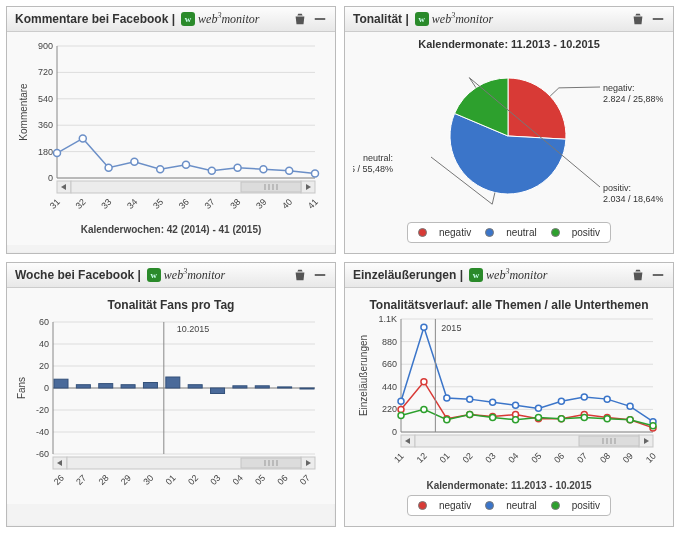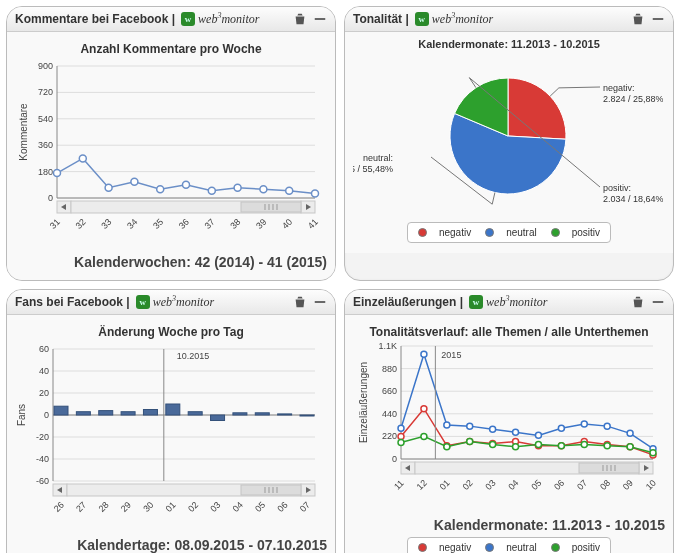--- a/index.html
+++ b/index.html
@@ -1,36 +1,36 @@
 <!DOCTYPE html>
 <html><head>
 <meta charset="utf-8">
 <style>
   * { box-sizing: border-box; margin: 0; padding: 0; }
   body { font-family: Arial, sans-serif; font-size: 11px; background: #fff; width: 680px; }
   .grid { display: grid; grid-template-columns: 1fr 1fr; gap: 8px; padding: 6px; }
-  .panel { border: 1px solid #bbb; border-radius: 16px; background: #f3f3f3; box-shadow: inset 0 0 3px rgba(0,0,0,.05); overflow: hidden; }
+  .panel { border: 1px solid #bbb; border-radius: 0; background: #f3f3f3; box-shadow: inset 0 0 3px rgba(0,0,0,.05); overflow: hidden; }
   .titlebar { display: flex; align-items: center; gap: 6px; padding: 4px 8px; background: linear-gradient(#fdfdfd,#e8e8e8); border-bottom: 1px solid #ccc; font-size: 12px; }
   .titlebar .title { font-weight: bold; color: #333; }
   .titlebar .brand { display: inline-flex; align-items: center; gap: 3px; font-family: Georgia, serif; font-style: italic; color: #333; }
   .brand-badge { width: 14px; height: 14px; background: #2a8a2a; border-radius: 3px; display: inline-flex; align-items: center; justify-content: center; color: #cfe; font-size: 9px; font-style: normal; font-weight: bold; }
   .brand sup { font-size: 8px; vertical-align: super; }
   .spacer { flex: 1; }
   .icon { width: 14px; height: 14px; color: #555; cursor: pointer; }
   .body { padding: 6px 8px 10px; background: #f9f9f9; }
   .chart-title { text-align: center; font-weight: bold; font-size: 12px; color: #333; margin: 4px 0 2px; }
   .chart-sub { text-align: center; font-weight: bold; font-size: 11px; color: #333; margin-bottom: 6px; }
   .chart-wrap { position: relative; }
   svg { display: block; }
   .tick { font-size: 9px; fill: #444; }
   .grid-line { stroke: #ddd; stroke-width: 1; }
   .scroll-track { fill: #ececec; stroke: #c7c7c7; }
   .scroll-btn { fill: #ececec; stroke: #c7c7c7; cursor: pointer; }
   .scroll-thumb { fill: #dcdcdc; stroke: #c4c4c4; }
-  .caption { text-align: right; font-size: 14px; color: #444; margin-top: 16px; font-weight: bold; }
+  .caption { text-align: center; font-size: 10px; color: #444; margin-top: 6px; font-weight: bold; }
   .legend-box { border: 1px solid #bbb; border-radius: 4px; padding: 4px 10px; display: inline-flex; gap: 14px; align-items: center; background: #fff; }
   .legend-item { display: inline-flex; align-items: center; gap: 12px; font-size: 10px; color: #333; }
   .sw { width: 9px; height: 9px; border-radius: 50%; border: 1px solid #777; display: inline-block; }
   .sw.red { background: #d83a36; }
   .sw.blue { background: #3b75c9; }
   .sw.green { background: #2da02d; }
   .pie-label { font-size: 9px; fill: #333; }
   .pie-lead { stroke: #777; stroke-width: 1; fill: none; }
   .y-title { font-size: 10px; fill: #444; }
 </style>
@@ -48,21 +48,20 @@
       </span>
       <span class="spacer"></span>
       <svg class="icon" viewBox="0 0 16 16">
           <path fill="currentColor" d="M3 5h10l-1 9H4L3 5zm3-3h4l1 2H5l1-2z"></path>
         </svg>
       <svg class="icon" viewBox="0 0 16 16">
           <rect x="2" y="7" width="12" height="2" fill="currentColor"></rect>
         </svg>
     </div>
     <div class="body">
-      <div class="chart-title">Anzahl Kommentare pro Woche</div>
       <div class="chart-wrap">
         <svg width="310" height="180" id="svg-tl">
             <line x1="42" y1="140" x2="300" y2="140" class="grid-line"></line>
             <text x="38" y="143" text-anchor="end" class="tick">0</text>
             <line x1="42" y1="113.6" x2="300" y2="113.6" class="grid-line"></line>
             <text x="38" y="116.6" text-anchor="end" class="tick">180</text>
             <line x1="42" y1="87.19999999999999" x2="300" y2="87.19999999999999" class="grid-line"></line>
             <text x="38" y="90.19999999999999" text-anchor="end" class="tick">360</text>
             <line x1="42" y1="60.8" x2="300" y2="60.8" class="grid-line"></line>
             <text x="38" y="63.8" text-anchor="end" class="tick">540</text>
@@ -159,35 +158,35 @@
               <span class="sw green"></span>
               <span>positiv</span>
             </span>
         </div>
       </div>
     </div>
   </div>
 
   <div class="panel">
     <div class="titlebar">
-      <span class="title">Fans bei Facebook | </span>
+      <span class="title">Woche bei Facebook | </span>
       <span class="brand">
         <span class="brand-badge">w</span>
         <span><span>web</span><sup>3</sup><span>monitor</span></span>
       </span>
       <span class="spacer"></span>
       <svg class="icon" viewBox="0 0 16 16">
           <path fill="currentColor" d="M3 5h10l-1 9H4L3 5zm3-3h4l1 2H5l1-2z"></path>
         </svg>
       <svg class="icon" viewBox="0 0 16 16">
           <rect x="2" y="7" width="12" height="2" fill="currentColor"></rect>
         </svg>
     </div>
     <div class="body">
-      <div class="chart-title">Änderung Woche pro Tag</div>
+      <div class="chart-title">Tonalität Fans pro Tag</div>
       <div class="chart-wrap">
         <svg width="310" height="180" id="svg-bl">
             <line x1="38" y1="140" x2="300" y2="140" class="grid-line"></line>
             <text x="34" y="143" text-anchor="end" class="tick">-60</text>
             <line x1="38" y1="118" x2="300" y2="118" class="grid-line"></line>
             <text x="34" y="121" text-anchor="end" class="tick">-40</text>
             <line x1="38" y1="96" x2="300" y2="96" class="grid-line"></line>
             <text x="34" y="99" text-anchor="end" class="tick">-20</text>
             <line x1="38" y1="74" x2="300" y2="74" class="grid-line"></line>
             <text x="34" y="77" text-anchor="end" class="tick">0</text>
@@ -231,21 +230,20 @@
             <rect x="52" y="143" width="234" height="12" class="scroll-track"></rect>
             <rect x="286" y="143" width="14" height="12" class="scroll-btn"></rect>
             <path d="M291 146 L296 149 L291 152 Z" fill="#666"></path>
             <rect x="226" y="144" width="60" height="10" class="scroll-thumb"></rect>
             <line x1="250" y1="146" x2="250" y2="152" stroke="#999"></line>
             <line x1="254" y1="146" x2="254" y2="152" stroke="#999"></line>
             <line x1="258" y1="146" x2="258" y2="152" stroke="#999"></line>
             <line x1="262" y1="146" x2="262" y2="152" stroke="#999"></line>
           </svg>
       </div>
-      <div class="caption">Kalendertage: 08.09.2015 - 07.10.2015</div>
     </div>
   </div>
 
   <div class="panel">
     <div class="titlebar">
       <span class="title">Einzeläußerungen | </span>
       <span class="brand">
         <span class="brand-badge">w</span>
         <span><span>web</span><sup>3</sup><span>monitor</span></span>
       </span>

